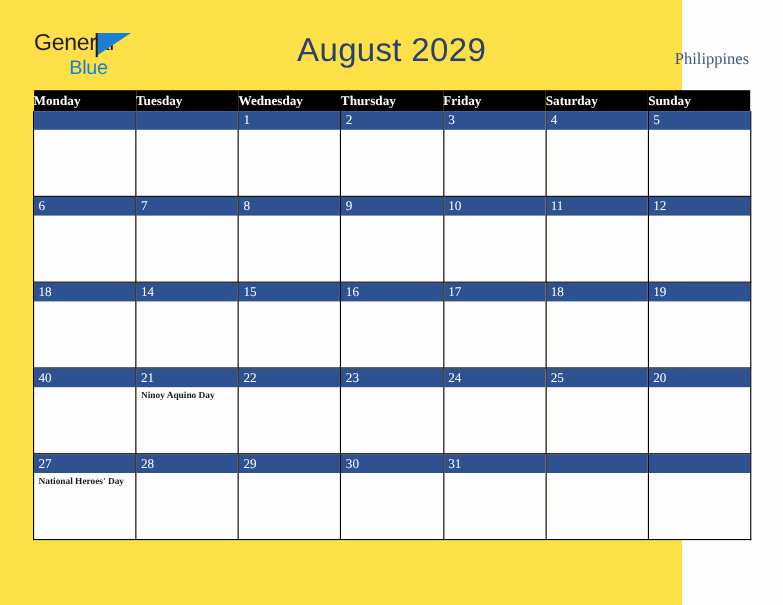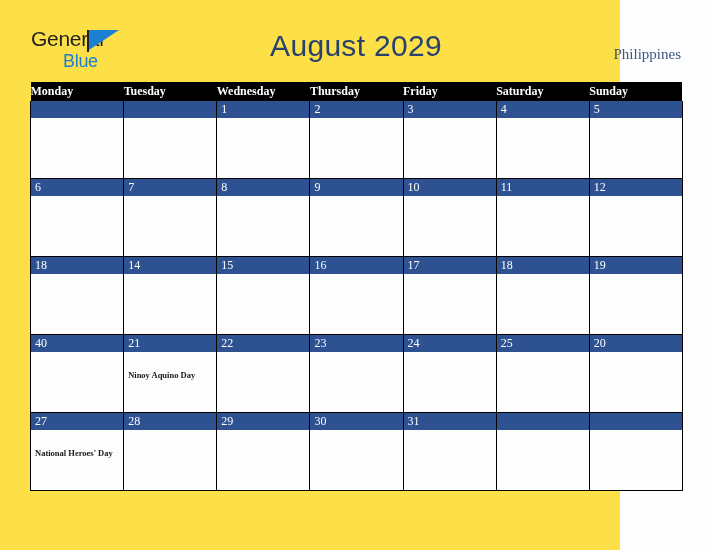--- a/index.html
+++ b/index.html
@@ -147,21 +147,21 @@
     line-height: 17px;
     padding-left: 4px;
     overflow: hidden;
   }
 
   .daynum.empty {
     color: transparent;
   }
 
   .events {
-    padding: 18px 3px 0 4px;
+    padding: 2px 3px 0 4px;
     font-family: "Liberation Serif", serif;
     font-size: 8.5px;
     line-height: 10.5px;
     color: #1a1a1a;
     font-weight: bold;
   }
   .event {
     display: block;
   }
 </style>

